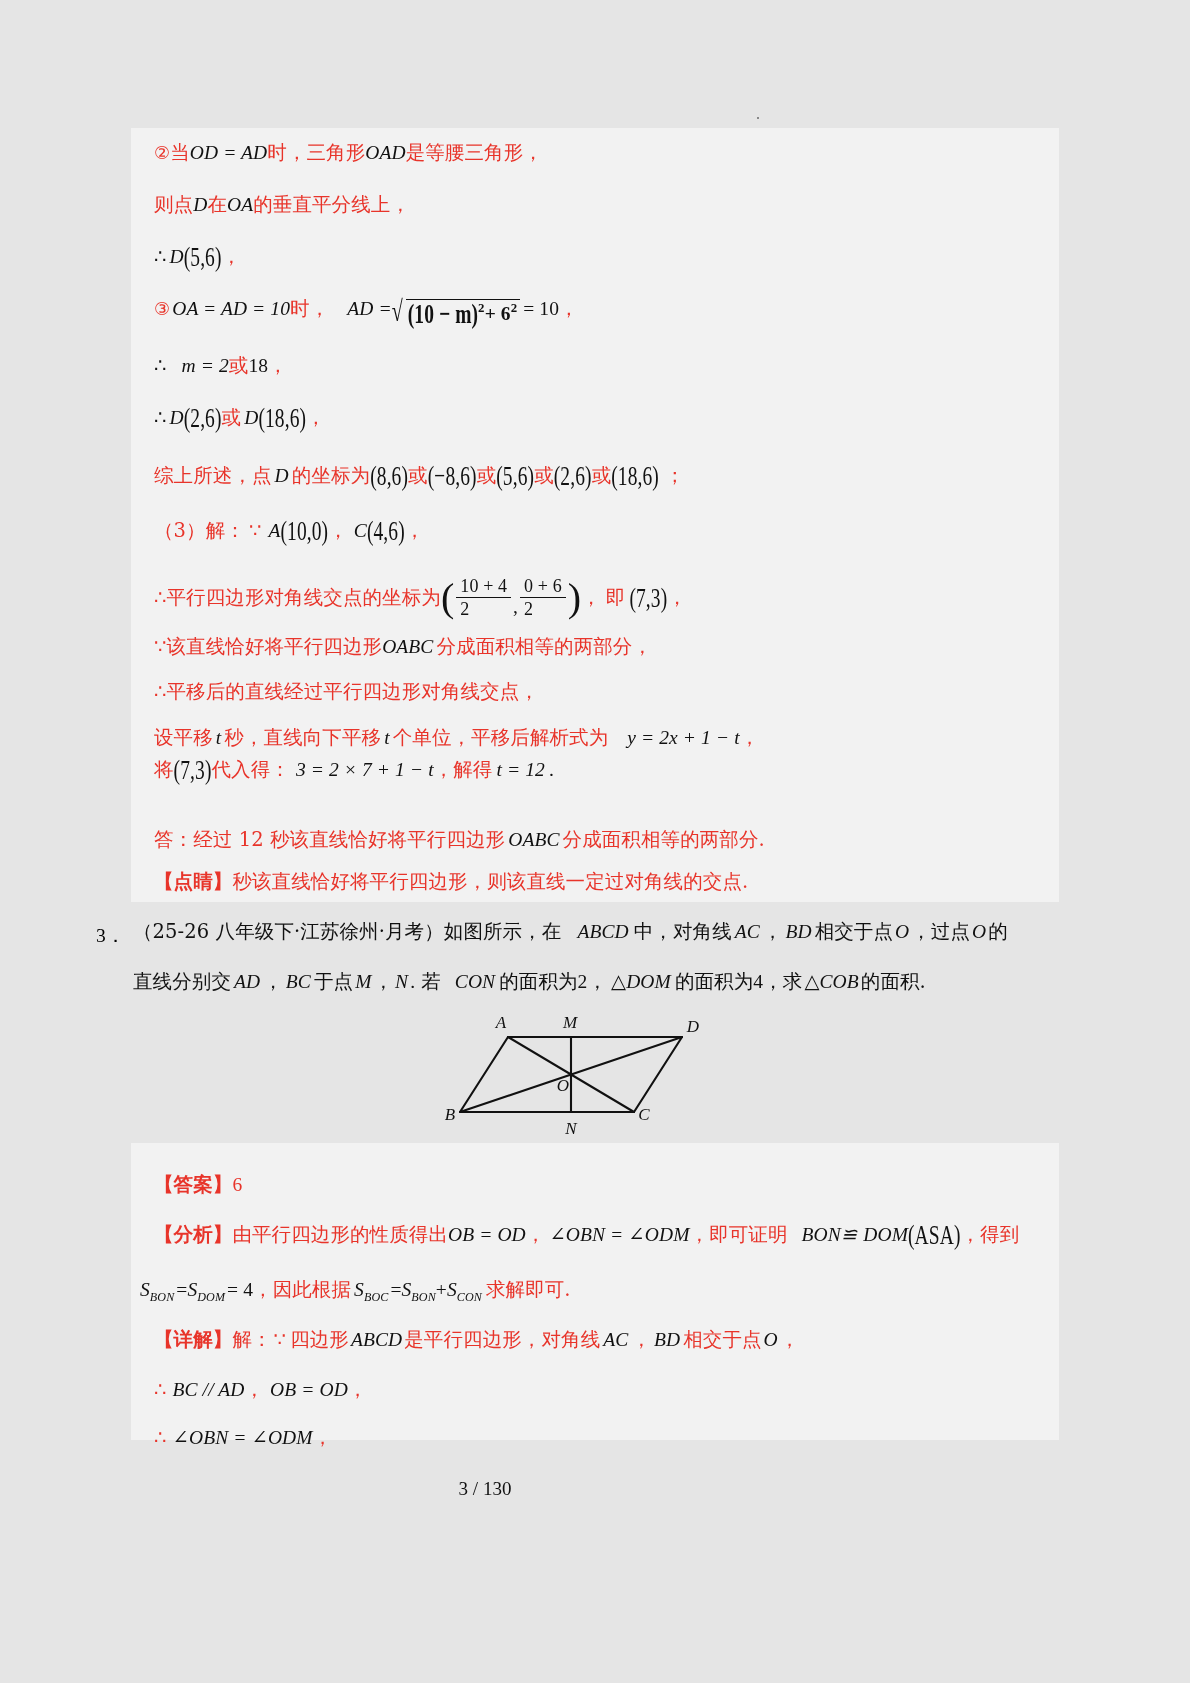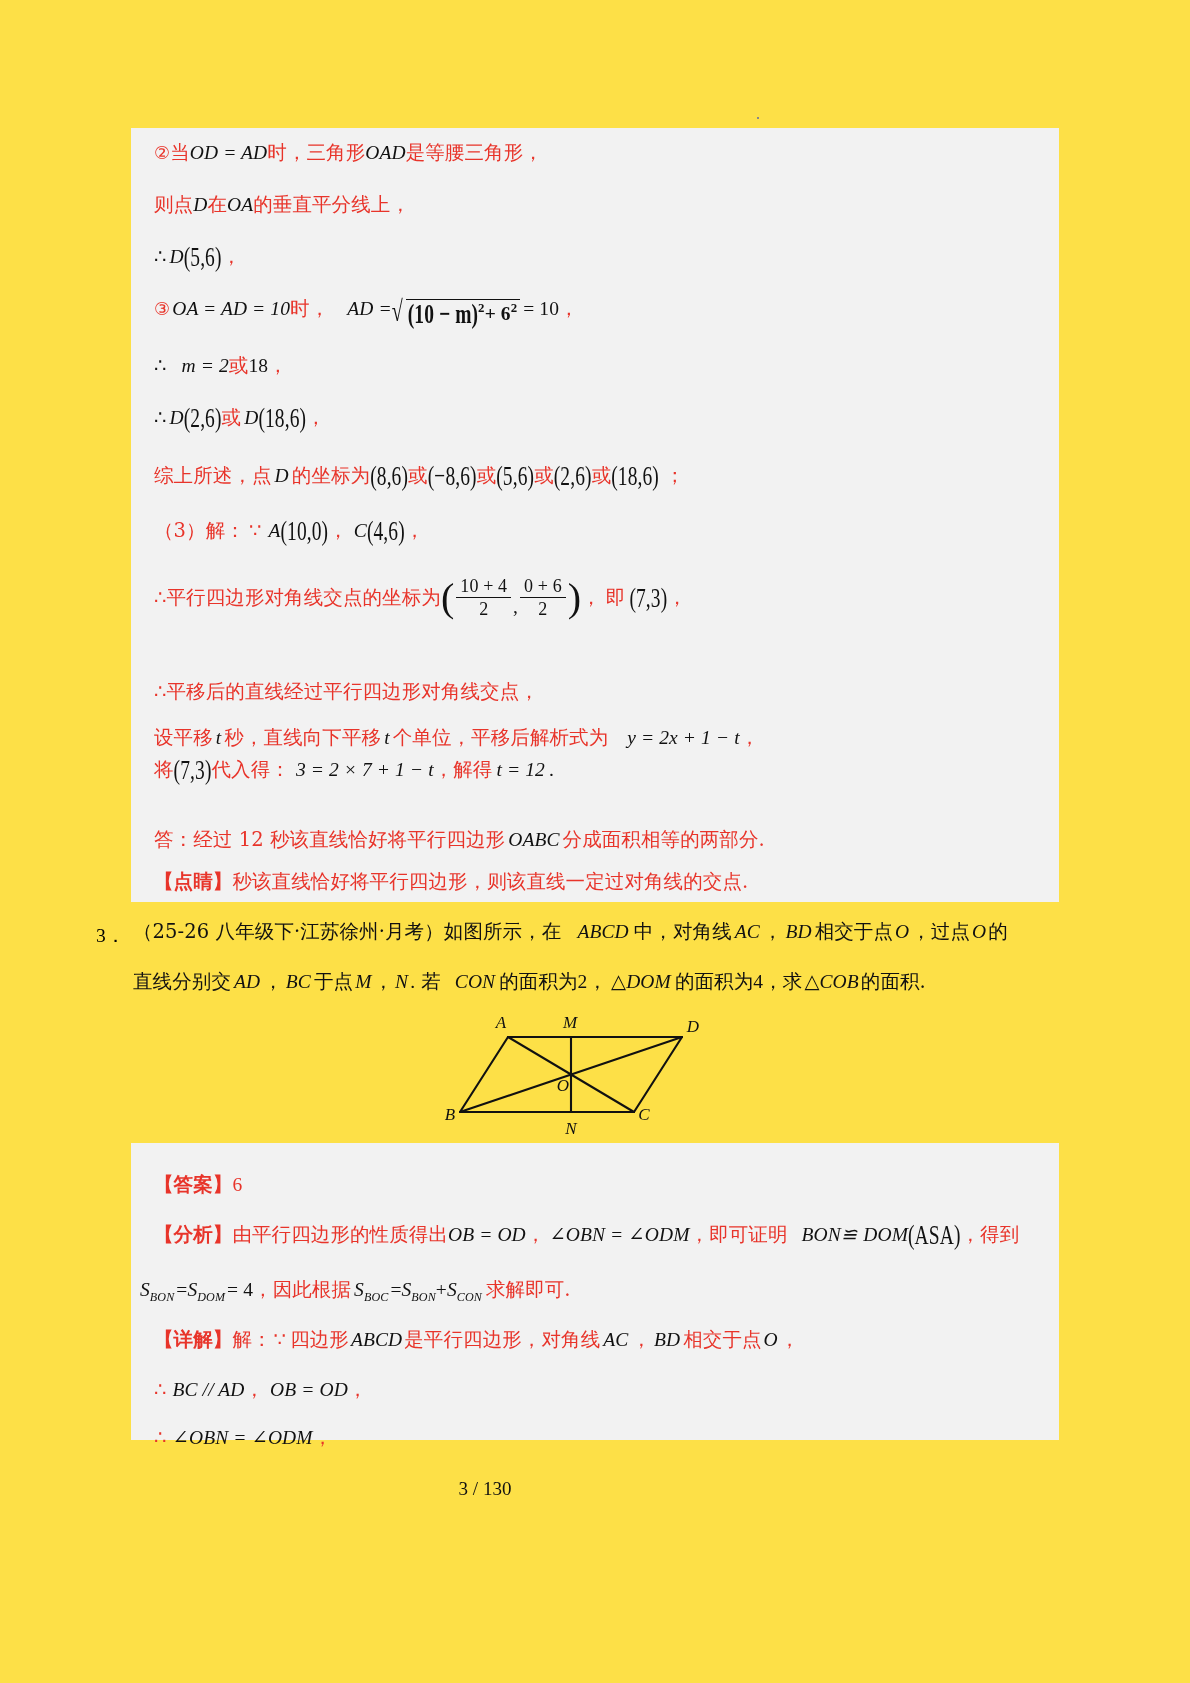--- a/index.html
+++ b/index.html
@@ -11,21 +11,21 @@
     width: 1190px;
     height: 1683px;
     position: relative;
     font-family: "Liberation Serif", "DejaVu Serif", serif;
     color: #000;
     overflow: hidden;
   }
   .page {
     position: absolute;
     inset: 0;
-    background: #fde047;
+    background: #e5e5e5;
   }
 
   
   .shade {
     position: absolute;
     background: #f2f2f2;
     left: 131px;
     width: 928px;
   }
   #block-a { top: 128px; height: 774px; }
@@ -79,21 +79,20 @@
     display: inline-block;
     border-top: 1.3px solid #111;
     padding: 2px 3px 0 2px;
     font-weight: bold;
   }
 
   
   .frac {
     display: inline-block;
     vertical-align: middle;
-    text-align: center;
     font-style: normal;
     margin: 0 2px;
     position: relative;
     top: -1px;
   }
   .frac .num {
     display: block;
     padding: 0 4px 1px 4px;
     border-bottom: 1.3px solid #111;
     font-size: 18px;
@@ -207,20 +206,23 @@
         </span>
         <span class="mn" style="align-self:flex-end;position:relative;top:-4px">,</span>
         <span class="frac">
           <span class="num">0 + 6</span>
           <span class="den">2</span>
         </span>
         <span class="pbig">)</span>
       </span><span class="cn red">，</span><span class="cn red" style="margin-left:5px">即</span><span class="pr blk bigpar" style="margin-left:4px">(7,3)</span><span class="cn red">，</span>
   </div>
 
+  <div class="line" style="left:154px; top:637px;">
+    <span class="mn red">∵</span><span class="cn red">该直线恰好将平行四边形</span><span class="mi blk">OABC</span><span class="cn red" style="margin-left:3px">分成面积相等的两部分，</span>
+  </div>
 
   <div class="line" style="left:154px; top:682px;">
     <span class="mn red">∴</span><span class="cn red">平移后的直线经过平行四边形对角线交点，</span>
   </div>
 
   <div class="line" style="left:154px; top:728px;">
     <span class="cn red">设平移</span><span class="mi blk" style="margin:0 3px">t</span><span class="cn red">秒，直线向下平移</span><span class="mi blk" style="margin:0 3px">t</span><span class="cn red">个单位，平移后解析式为</span><span class="mi blk" style="margin-left:19px">y = 2x + 1 − t</span><span class="cn red">，</span>
   </div>
 
   <div class="line" style="left:154px; top:760px;">

